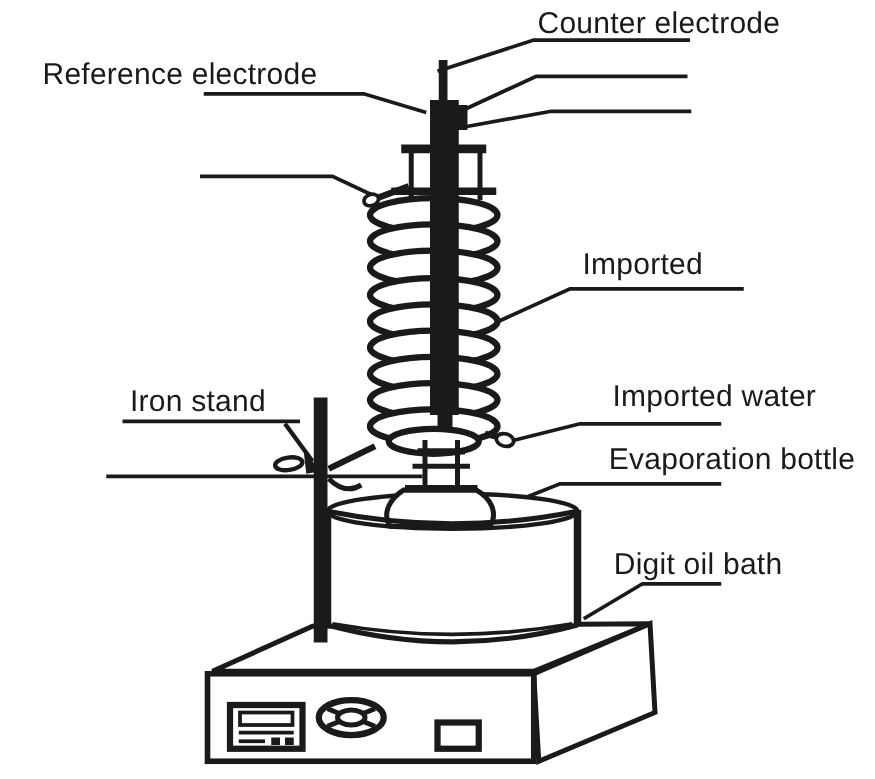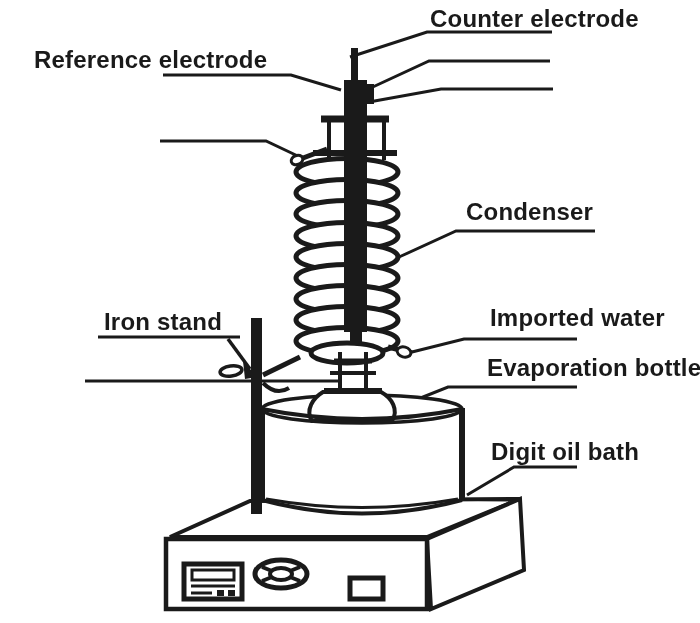--- a/index.html
+++ b/index.html
@@ -1,18 +1,18 @@
 <!DOCTYPE html>
 <html><head>
 <meta charset="utf-8">
 <style>
   html,body{margin:0;padding:0;background:#fff;}
   .stage{
     position:relative;width:700px;height:623px;background:#ffffff;
-    font-family:"Liberation Sans", sans-serif;overflow:hidden;font-weight:bold;
+    font-family:"Liberation Sans", sans-serif;overflow:hidden;
   }
   .stage svg{position:absolute;left:0;top:0;}
   .lbl{
     position:absolute;font-size:24px;line-height:1.05;color:#1a1a1a;
     white-space:nowrap;letter-spacing:0.2px;
   }
 </style>
 </head>
 <body>
 
@@ -114,18 +114,18 @@
       <line x1="300" y1="567" x2="290" y2="571" stroke="#1a1a1a" stroke-width="4"></line>
       <line x1="262" y1="581" x2="272" y2="577" stroke="#1a1a1a" stroke-width="4"></line>
       <line x1="300" y1="581" x2="290" y2="577" stroke="#1a1a1a" stroke-width="4"></line>
 
       <rect x="350" y="578" width="33" height="21" fill="#ffffff" stroke="#1a1a1a" stroke-width="5"></rect>
     </g>
   </svg>
 
   <div class="lbl" style="left:430px;top:6px">Counter electrode</div>
   <div class="lbl" style="left:34px;top:47px">Reference electrode</div>
-  <div class="lbl" style="left:466px;top:199px">Condenser</div>
+  <div class="lbl" style="left:466px;top:199px">Imported</div>
   <div class="lbl" style="left:104px;top:309px">Iron stand</div>
   <div class="lbl" style="left:487px;top:355px">Evaporation bottle</div>
   <div class="lbl" style="left:490px;top:305px">Imported water</div>
   <div class="lbl" style="left:491px;top:439px">Digit oil bath</div>
 </div>
 
 </body></html>

